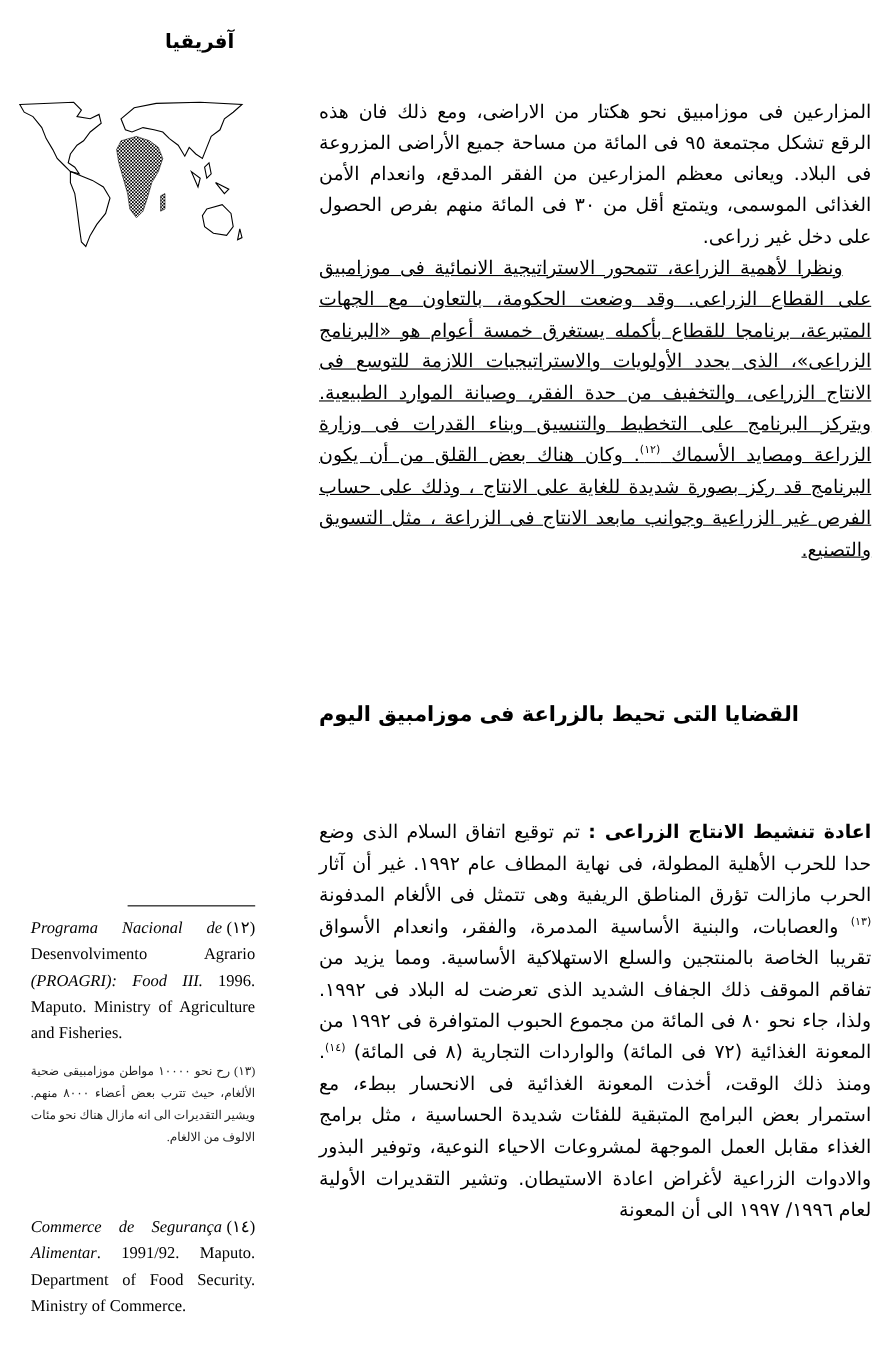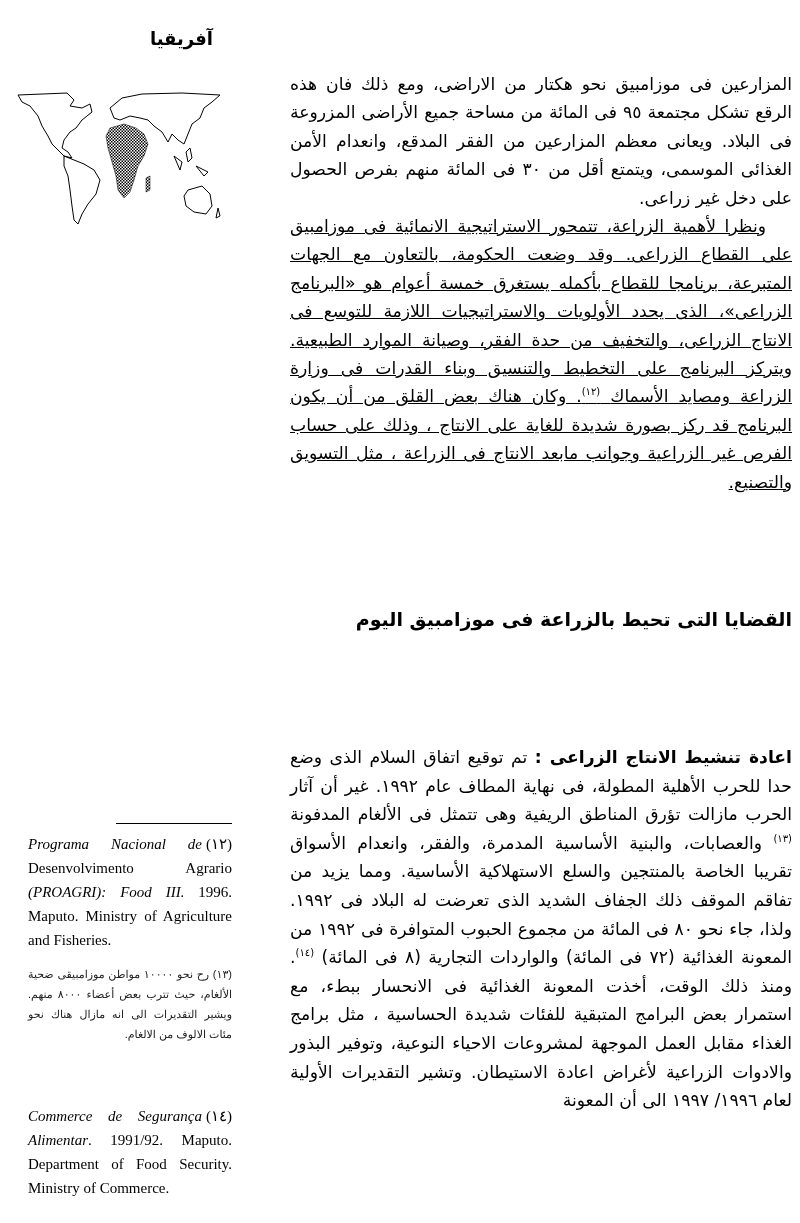--- a/index.html
+++ b/index.html
@@ -7,50 +7,50 @@
   .page { position: absolute; inset: 0; }
   .region-title {
     position: absolute; left: 150px; top: 28px;
     font-family: "DejaVu Sans", sans-serif; font-weight: bold; font-size: 18px;
     direction: rtl;
   }
   .map {
     position: absolute; left: 12px; top: 90px; width: 210px; height: 138px;
   }
   .main {
-    position: absolute; left: 290px; top: 70px; width: 502px;
+    position: absolute; left: 290px; top: 88px; width: 502px;
     direction: rtl; text-align: justify;
     font-family: "DejaVu Sans", sans-serif; font-size: 17.2px; line-height: 28.4px;
   }
   .main p { margin: 0; }
   .main p.indent { text-indent: 26px; text-decoration: underline; }
   .section-heading {
-    position: absolute; left: 290px; top: 608px; width: 502px;
-    direction: rtl; text-align: right;
+    position: absolute; left: 290px; top: 638px; width: 502px;
+    direction: rtl; text-align: left;
     font-family: "DejaVu Sans", sans-serif; font-weight: bold; font-size: 19px;
   }
   .main2 {
     position: absolute; left: 290px; top: 743px; width: 502px;
     direction: rtl; text-align: justify;
     font-family: "DejaVu Sans", sans-serif; font-size: 17.2px; line-height: 28.6px;
   }
   .main2 p { margin: 0; }
   .lead { font-weight: bold; }
   sup { font-size: 10px; line-height: 0; }
   .fn-rule {
     position: absolute; left: 116px; top: 823px; width: 116px; height: 0;
     border-top: 1.5px solid #000;
   }
   .fn {
     position: absolute; left: 28px; width: 204px;
     font-family: "Liberation Serif", serif; font-size: 15px; line-height: 24px;
     text-align: justify;
   }
   .fn12 { top: 832px; }
-  .fn13 { top: 964px; direction: rtl; font-family: Liberation Sans, sans-serif; font-size: 11px; line-height: 20px; color: #222; }
+  .fn13 { top: 964px; direction: rtl; font-family: Liberation Serif, serif; font-size: 11px; line-height: 20px; color: #222; }
   .fn14 { top: 1104px; }
   .fn .num { float: right; margin-left: 4px; }
   .fn em { font-style: italic; }
 </style>
 </head>
 <body>
 
 <div class="page">
 
   <div class="region-title">آفريقيا</div>

